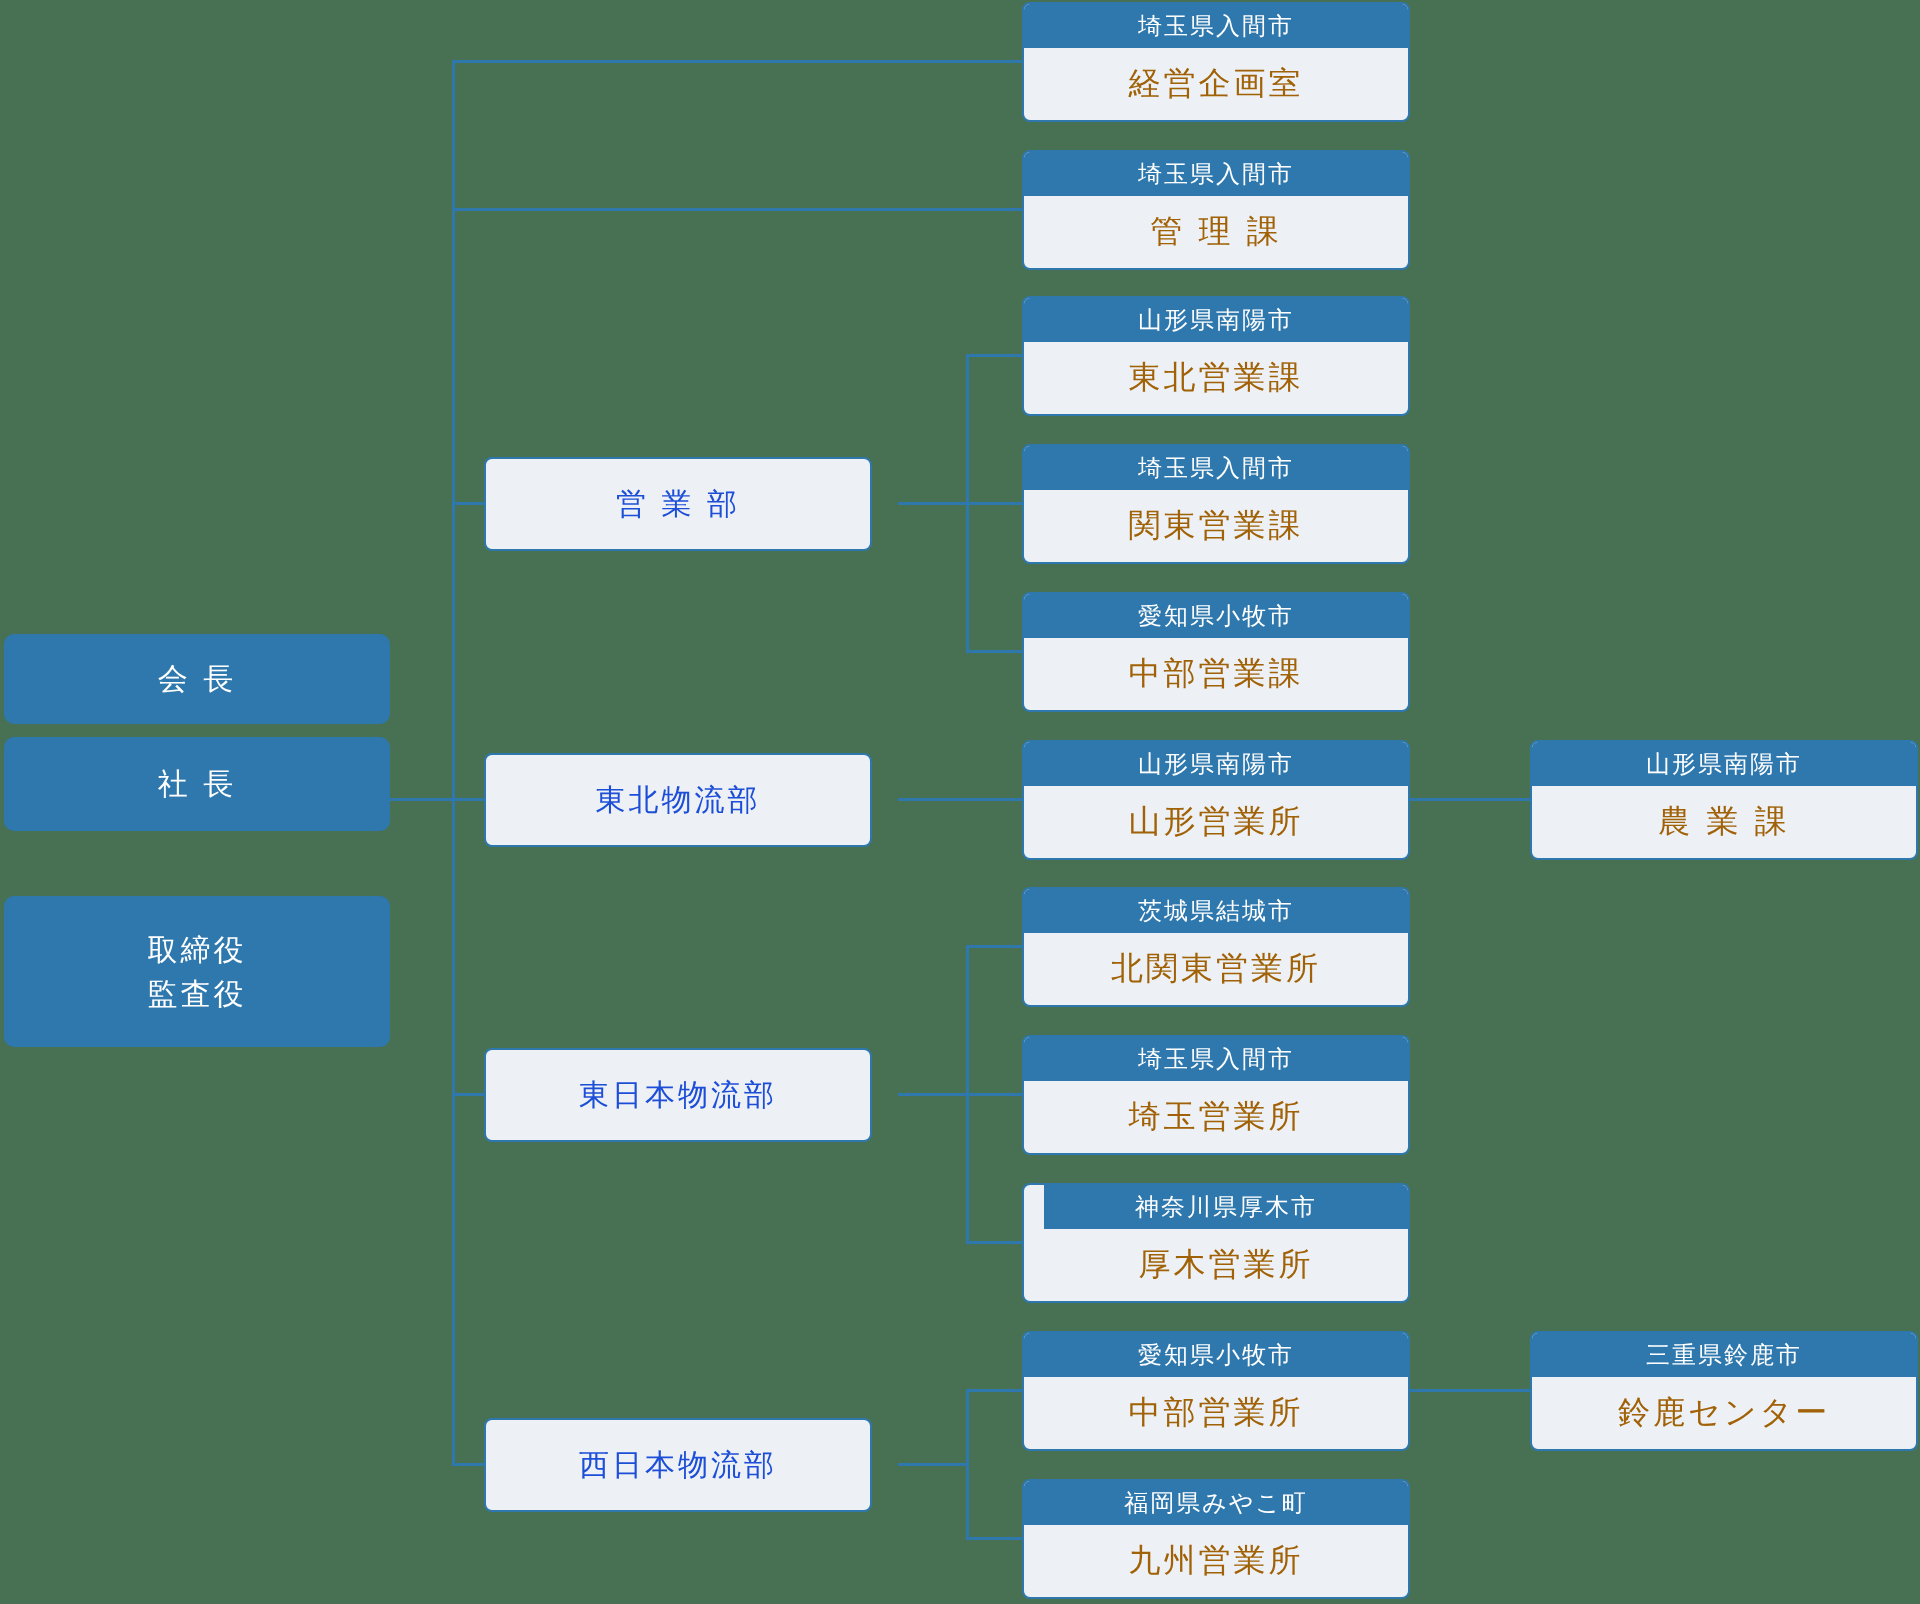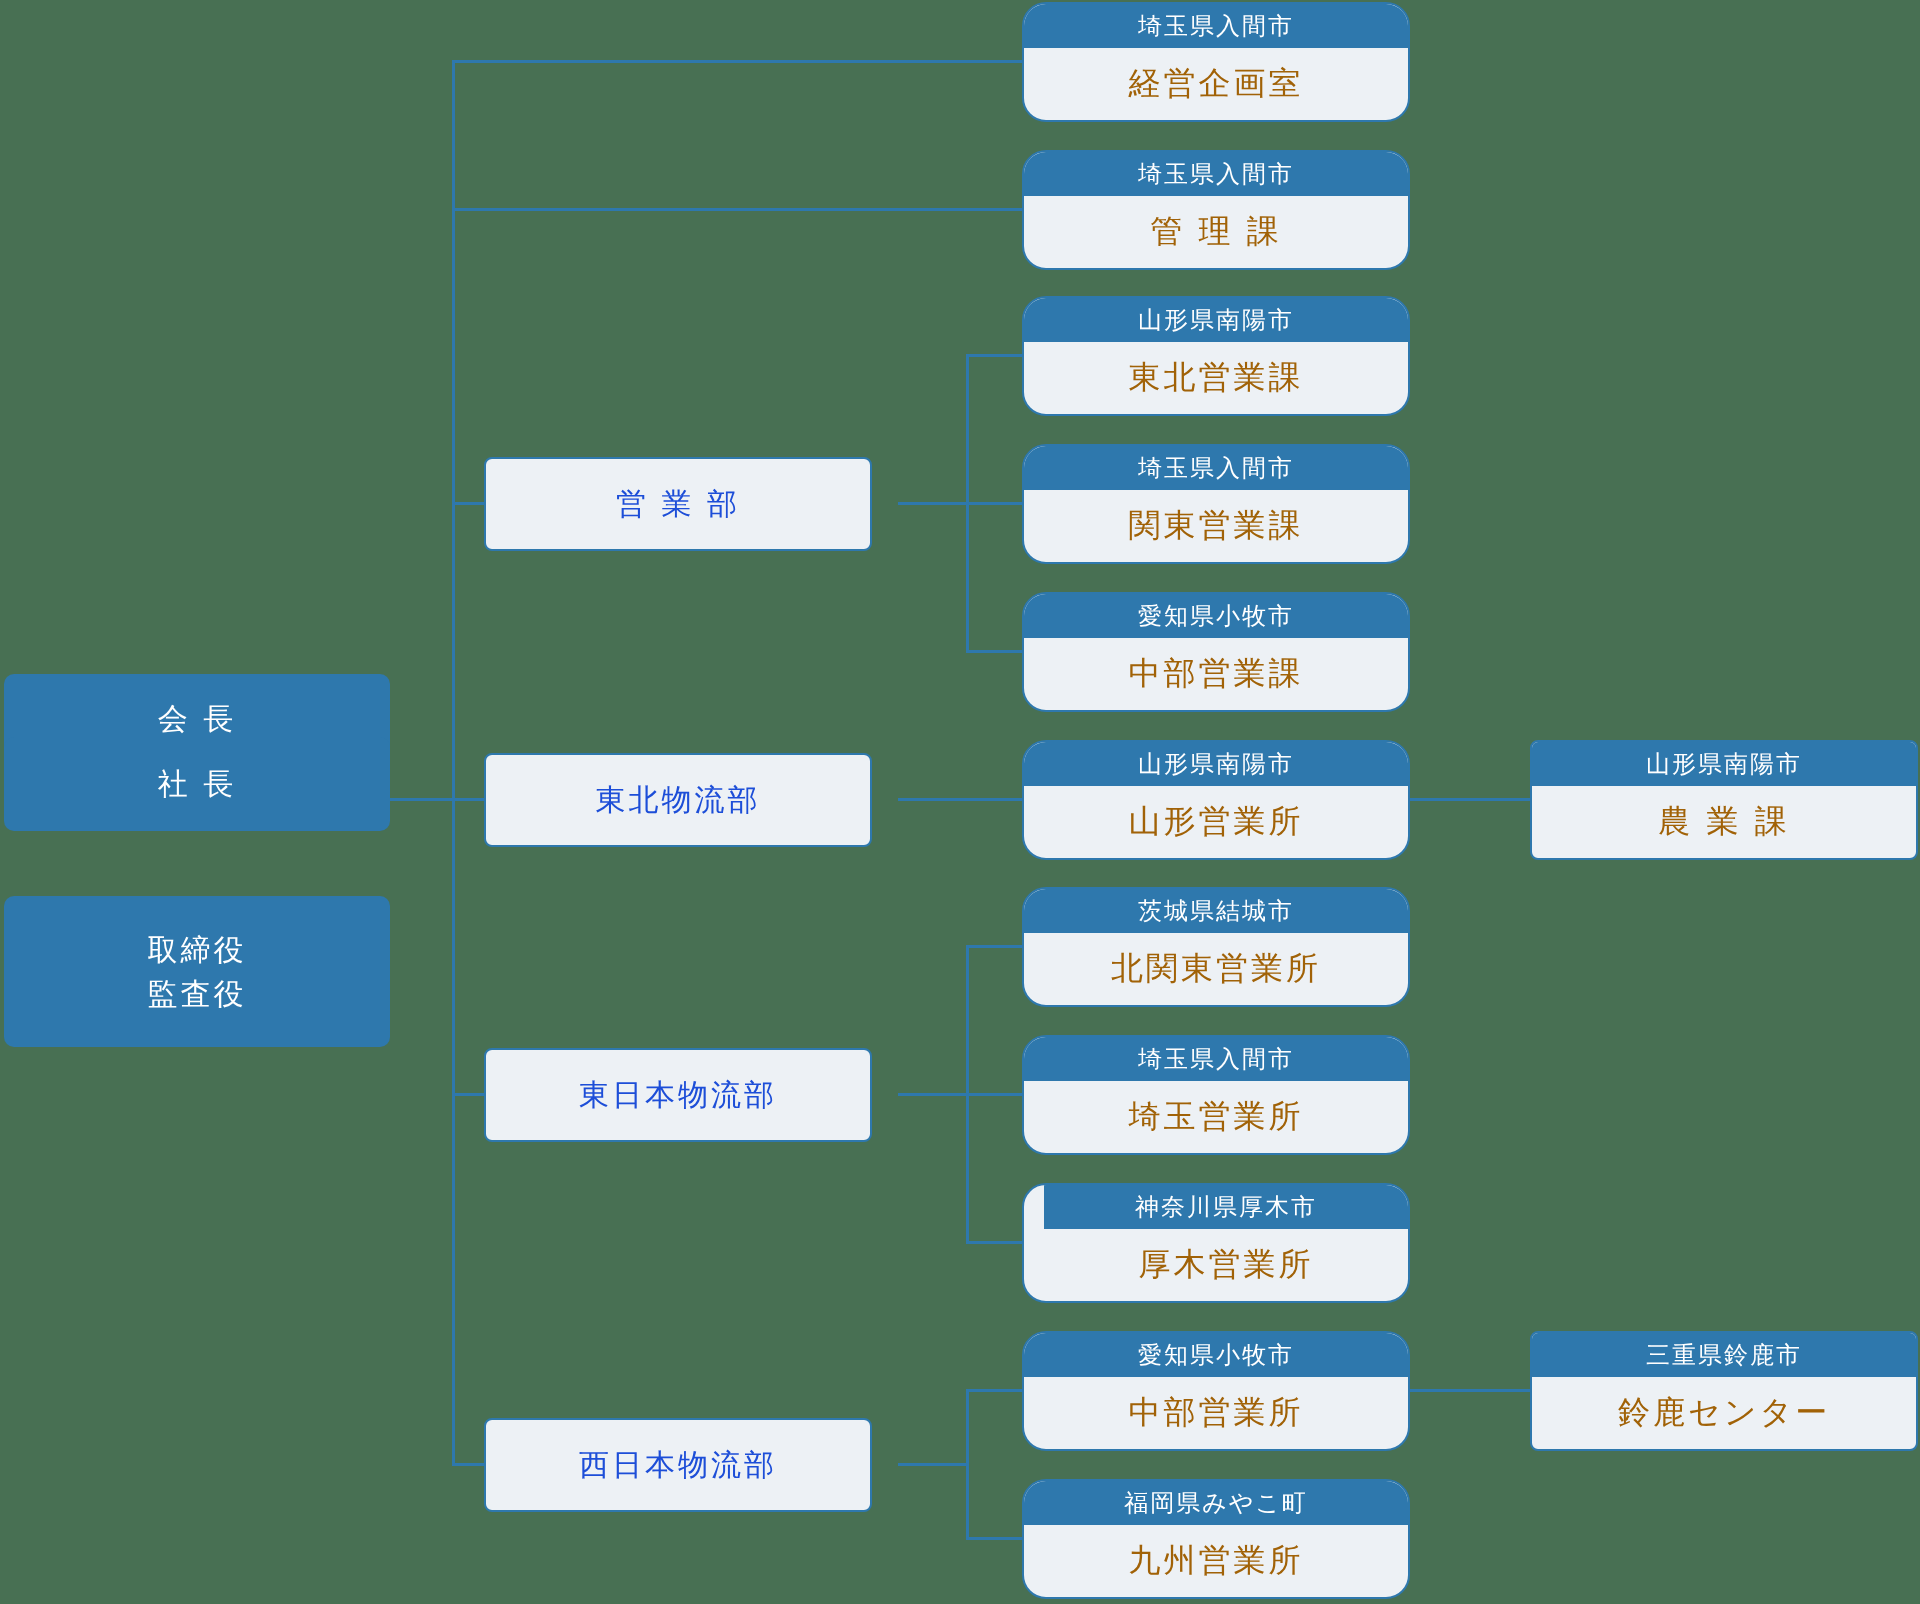--- a/index.html
+++ b/index.html
@@ -80,21 +80,21 @@
   }
   .unit-body {
     height:72px;
     display:flex;
     align-items:center;
     justify-content:center;
     color:#a16207;
     font-size:32px;
     letter-spacing:3px;
   }
-  .col3 { left:1022px;border-radius:24px; }
+  .col3 { left:1022px; }
   .col4 { left:1530px; }
 </style>
 </head>
 <body>
 
 <div class="canvas">
 
   <div class="hline" style="left:388px; top:798px; width:126px;"></div>
   <div class="vline" style="left:452px; top:60px; height:1406px;"></div>
 
@@ -118,21 +118,21 @@
   <div class="hline" style="left:966px; top:945px;  width:58px;"></div>
   <div class="hline" style="left:966px; top:1093px; width:58px;"></div>
   <div class="hline" style="left:966px; top:1241px; width:58px;"></div>
 
   <div class="hline" style="left:898px; top:1463px; width:70px;"></div>
   <div class="vline" style="left:966px; top:1389px; height:151px;"></div>
   <div class="hline" style="left:966px;  top:1389px; width:58px;"></div>
   <div class="hline" style="left:966px;  top:1537px; width:58px;"></div>
   <div class="hline" style="left:1408px; top:1389px; width:124px;"></div>
 
-  <div class="exec" style="top:634px; height:90px;margin-top:40px;">
+  <div class="exec" style="top:634px; height:90px;">
     <span>会 長</span>
   </div>
   <div class="exec" style="top:737px; height:94px;">
     <span>社 長</span>
   </div>
   <div class="exec" style="top:896px; height:151px;">
     <span>取締役</span>
     <span>監査役</span>
   </div>
 

